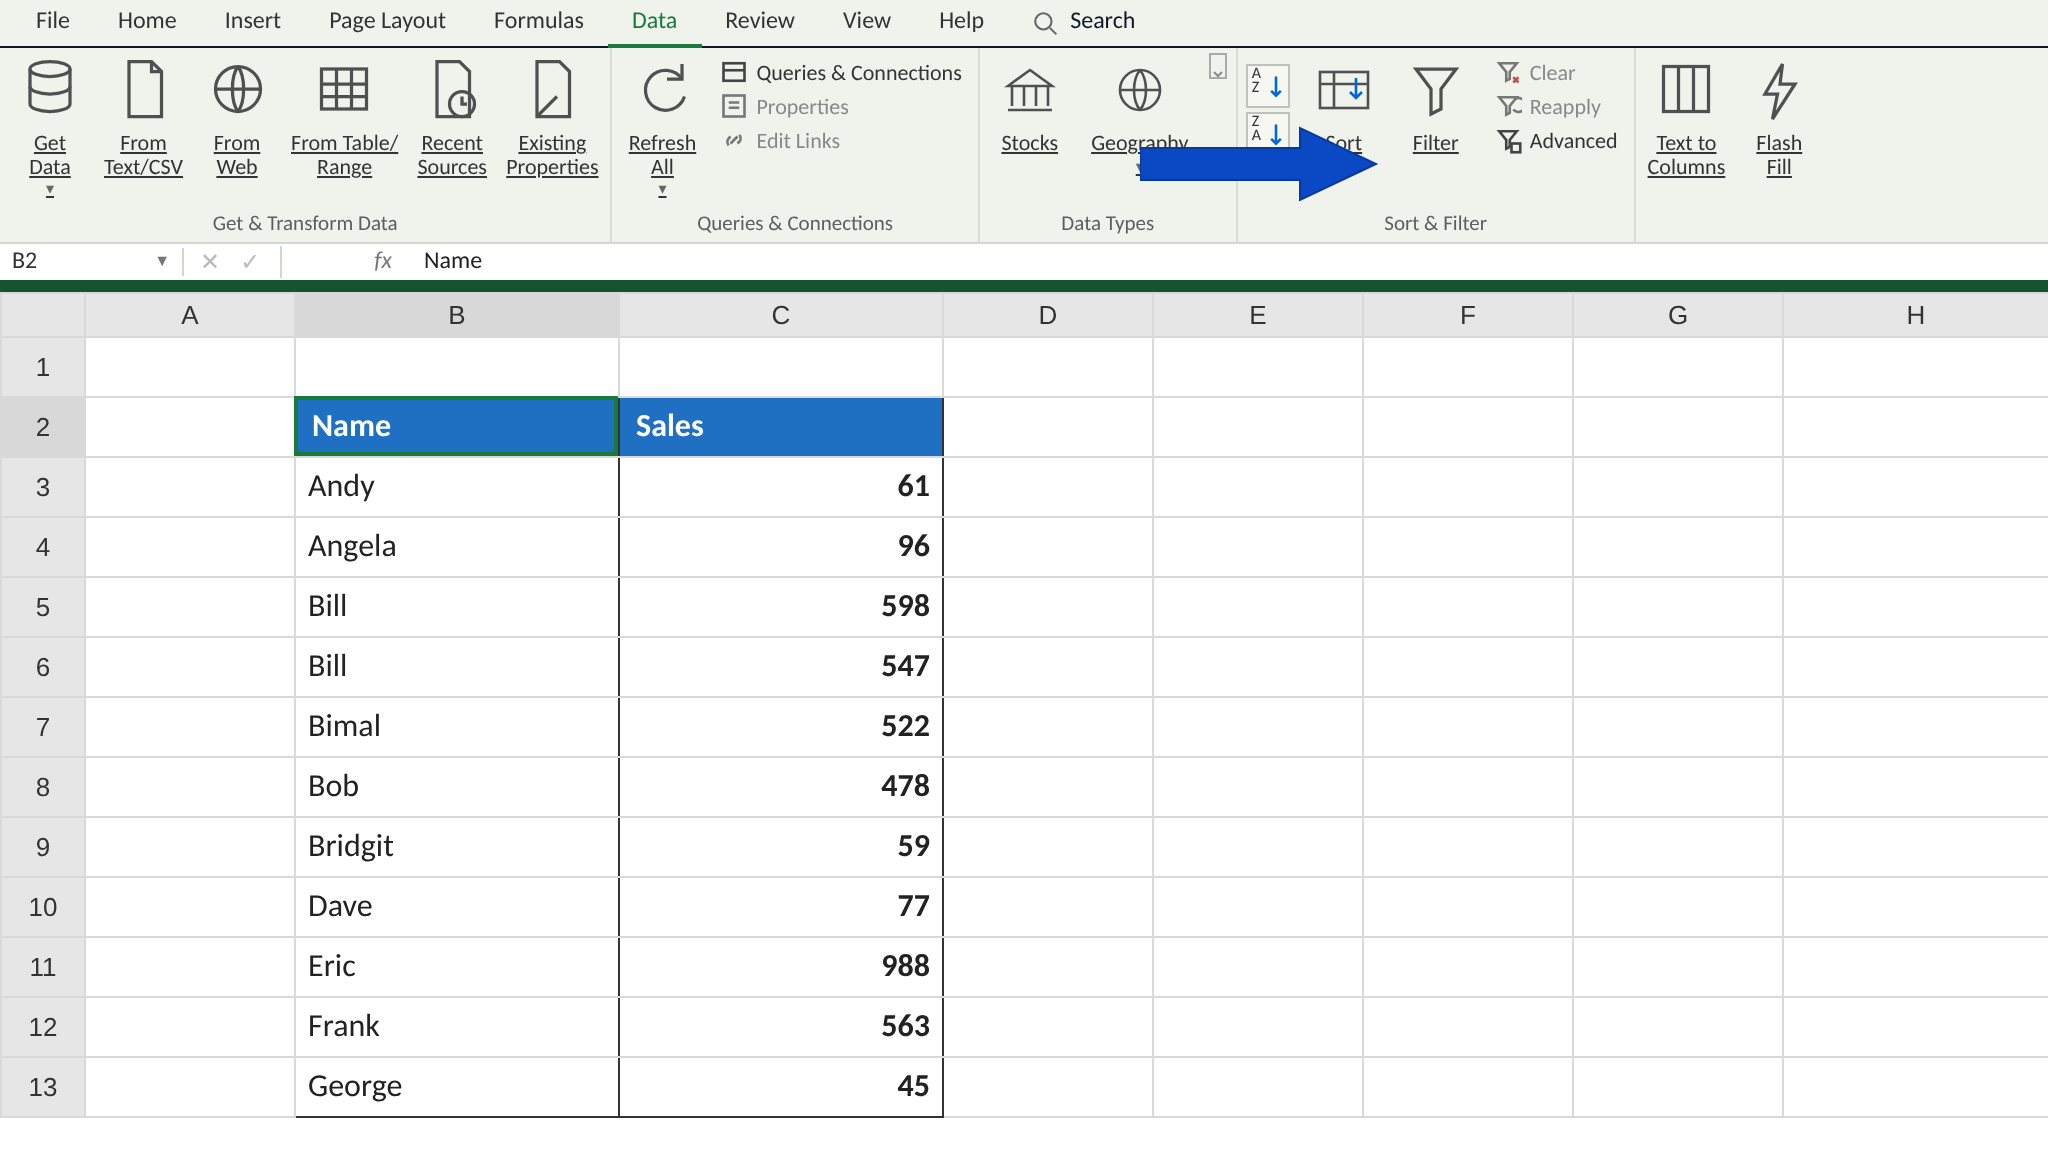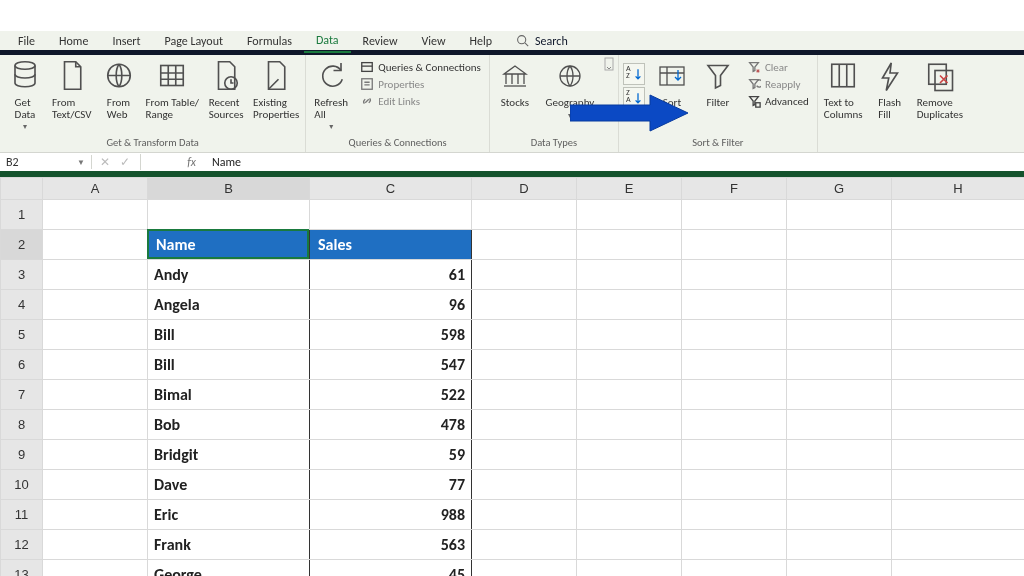--- a/index.html
+++ b/index.html
@@ -9,27 +9,26 @@
     width: 1024px;
     height: 576px;
     overflow: hidden;
     font-size: 12px;
     color: #222;
   }
 
   
   .ribbon-tabs {
     display: flex;
-    align-items: center;
+    align-items: flex-start;
     background: #f0f3ec;
     height: 24px;
     padding-left: 6px;
     gap: 0;
-    border-bottom: 5px solid #0f172a;
-    margin-top: 31px;
+    border-bottom: 1px solid #0f172a;
   }
   .ribbon-tab {
     padding: 4px 12px;
     font-size: 12px;
     color: #333;
     cursor: pointer;
   }
   .ribbon-tab.active {
     color: #1a7a3e;
     border-bottom: 2px solid #1a7a3e;
@@ -65,26 +64,28 @@
     font-size: 10.5px;
     color: #5e5e5e;
     padding-bottom: 1px;
   }
   .rbtn {
     display: flex;
     flex-direction: column;
     align-items: center;
     justify-content: flex-start;
     padding: 2px 2px;
+    text-align: center;
     font-size: 11px;
     color: #333;
     min-width: 42px;
     cursor: pointer;
     line-height: 1.05;
     gap: 2px;
+    text-decoration: underline;
   }
   .rbtn .ico { height: 36px; width: 30px; display: flex; align-items: center; justify-content: center; }
   .rbtn .ico svg { stroke:#505050; fill:none; stroke-width:1.3; }
 
   .rstack { display:flex; flex-direction:column; gap:1px; padding-top:2px;}
   .rline { display:flex; align-items:center; gap:4px; font-size:11px; color:#888; padding:1px 4px; white-space:nowrap;}
   .rline.en{color:#333;}
   .rline svg{ width:14px; height:14px; stroke:#777; fill:none; stroke-width:1.5;}
   .rline.en svg{ stroke:#444;}
 
@@ -183,21 +184,21 @@
     text-align:left;
     padding-left:8px !important;
     font-size:18px;
   }
   .b-t{ border-top:1px solid #333 !important;}
   .b-b{ border-bottom:1px solid #333 !important;}
   .b-l{ border-left:1px solid #333 !important;}
   .b-r{ border-right:1px solid #333 !important;}
   .b-mid{ border-right:1px solid #333 !important;}
 
-  .bold{ font-weight:bold;margin-top:13px; }
+  .bold{ font-weight:normal;margin-top:13px; }
 
   
   .active-cell-outline{
     position:absolute;
     border:2px solid #1a7a3e;
     pointer-events:none;
     z-index:10;
   }
   .grid thead th.sel-col{ background:#d8d8d8; }
   .grid tbody th.sel-row{ background:#d8d8d8; }
@@ -439,31 +440,20 @@
       </div>
       <div class="rbtn">
         <div class="ico">
             <svg viewBox="0 0 24 30" fill="#e0a030" stroke="#c08010">
               <path d="M13 4L6 16h5l-2 10 9-14h-6z"></path>
             </svg>
           </div>
         <span style="white-space:pre;">Flash
 Fill</span>
       </div>
-      <div class="rbtn">
-        <div class="ico">
-            <svg viewBox="0 0 24 30">
-              <rect x="3" y="5" width="14" height="16"></rect>
-              <rect x="8" y="10" width="14" height="16"></rect>
-              <path d="M12 14l6 6M18 14l-6 6" stroke="#c44"></path>
-            </svg>
-          </div>
-        <span style="white-space:pre;">Remove
-Duplicates</span>
-      </div>
     </div>
     <div class="ribbon-group-label">&nbsp;</div>
   </div>
 
   <div class="anno-arrow">
     <svg viewBox="0 0 120 40">
       <polygon points="0,12 80,12 80,2 118,20 80,38 80,28 0,28" fill="#0b49c4" stroke="#073a9e" stroke-width="1"></polygon>
     </svg>
   </div>
 </div>

